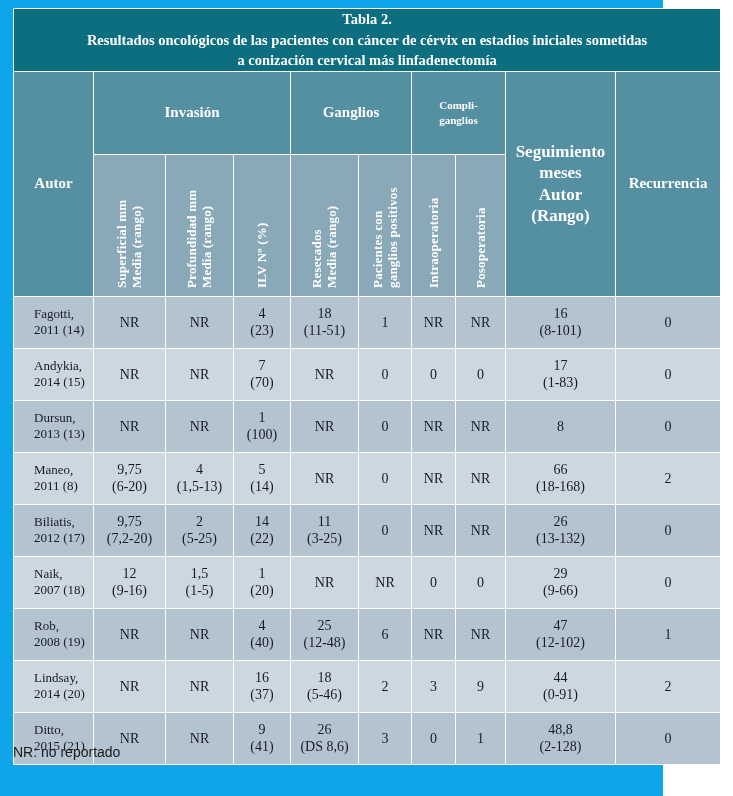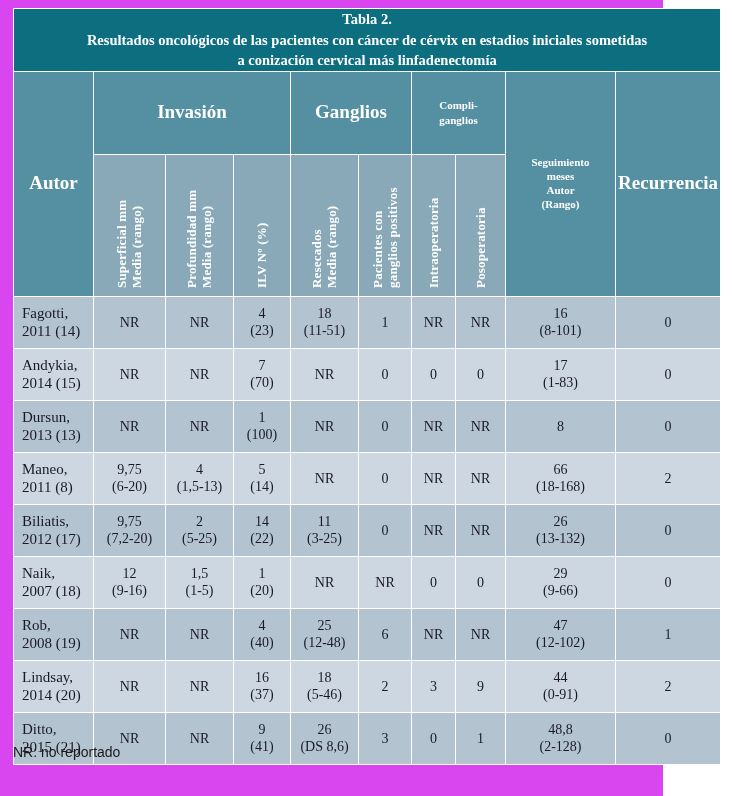--- a/index.html
+++ b/index.html
@@ -10,21 +10,21 @@
   body {
     width: 733px;
     height: 796px;
     font-family: "Liberation Serif", "DejaVu Serif", serif;
     overflow: hidden;
   }
   .page {
     position: relative;
     width: 663px;
     height: 796px;
-    background: #d946ef;
+    background: #0ea5e9;
     box-sizing: border-box;
   }
   .table-wrap {
     position: absolute;
     left: 13px;
     top: 8px;
     width: 707px;
   }
   table.tbl {
     border-collapse: collapse;
@@ -50,29 +50,29 @@
   }
   .title-line1 { display: block; }
   .title-line2 { display: block; }
   
   .grp {
     background: #548fa2;
     color: #ffffff;
     text-align: center;
     vertical-align: middle;
     font-weight: bold;
-    font-size: 19px;
+    font-size: 15px;
     height: 82px;
     line-height: 1.3;
   }
   .grp.small {
     font-size: 11px;
   }
   .grp.multi {
-    font-size: 11px;
+    font-size: 17px;
     line-height: 1.26;
   }
   
   .sub {
     background: #8aa9b8;
     height: 141px;
     vertical-align: bottom;
     text-align: center;
     padding: 0;
   }
@@ -97,22 +97,22 @@
     vertical-align: middle;
     font-size: 14px;
     color: #1a1a26;
     line-height: 1.24;
     white-space: pre-line;
   }
   .dr.odd td { background: #b3c3d0; }
   .dr.even td { background: #ccd7e1; }
   .dr td.author {
     text-align: left;
-    padding-left: 8px;
-    font-size: 15px;
+    padding-left: 20px;
+    font-size: 13px;
   }
   
   .note {
     position: absolute;
     left: 13px;
     top: 744px;
     font-size: 14px;
     color: #1a1a1a;
     font-family: Liberation Sans, sans-serif;
   }

